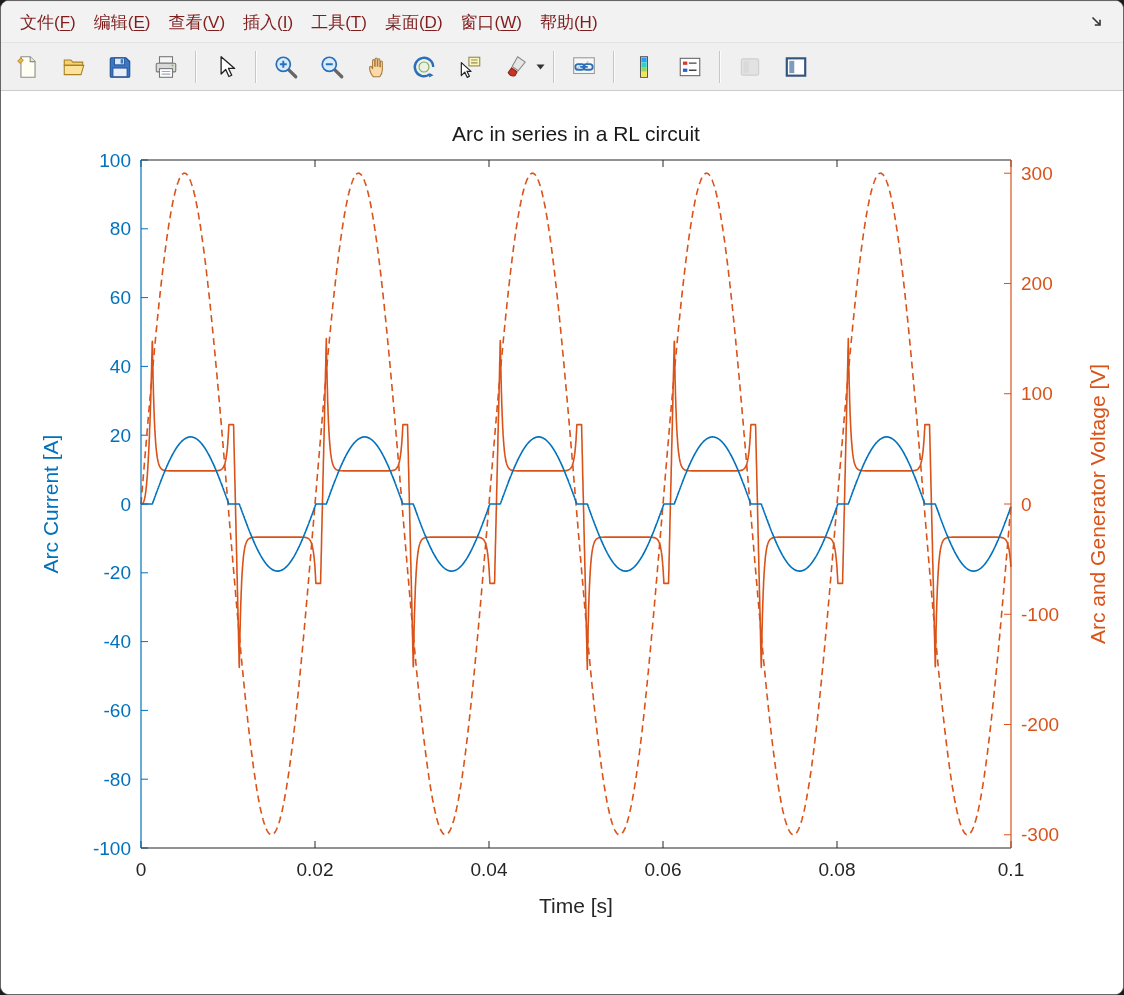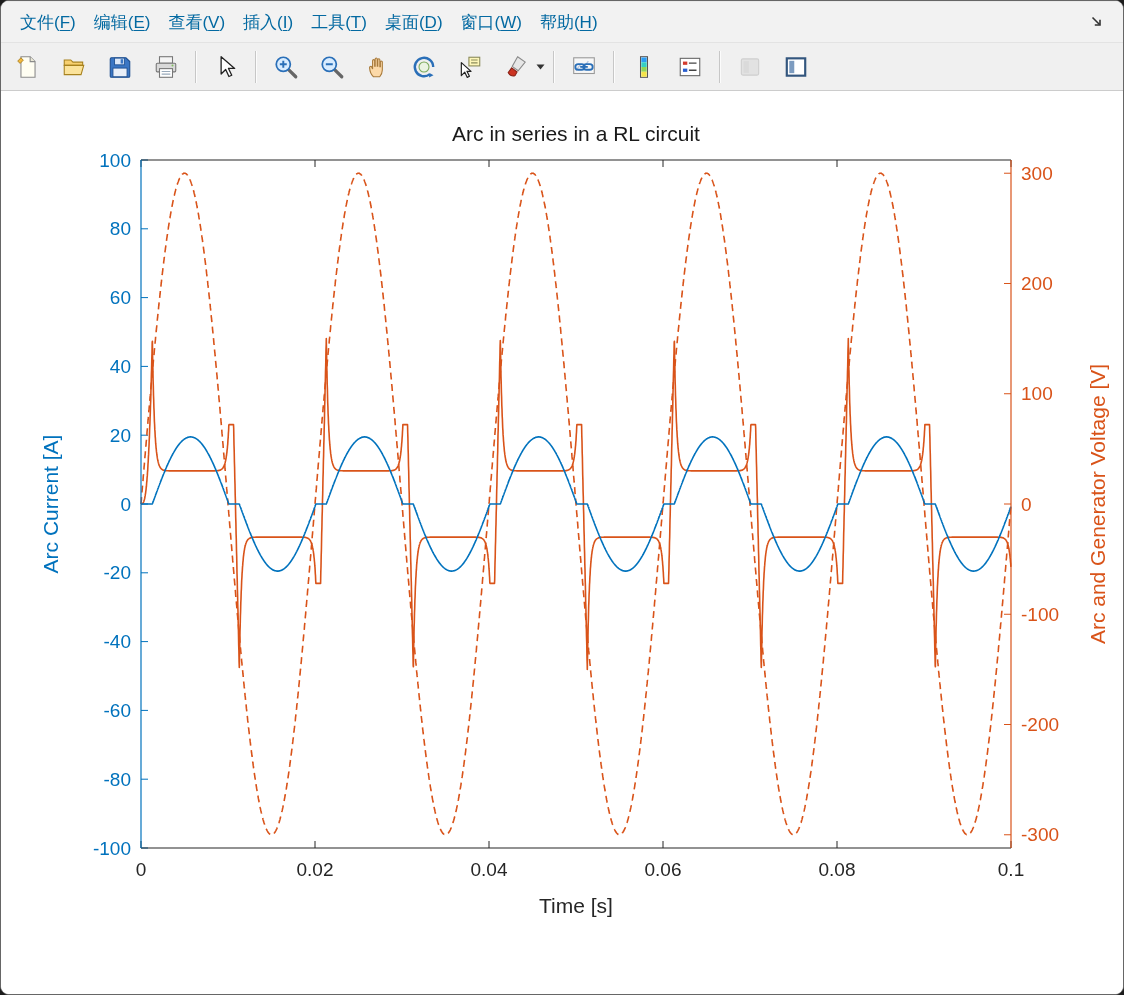--- a/index.html
+++ b/index.html
@@ -12,21 +12,21 @@
               padding-left:16px; flex:none; }
   .app-icon { width:27px; height:27px; margin-right:10px; display:flex; align-items:center; }
   .window-title { font-size:15px; color:#000; }
   .titlebar-spacer { flex:1; }
   .ctl { width:92px; height:57px; display:flex; align-items:center; justify-content:center;
          background:transparent; border:none; cursor:default; }
   .min-glyph { width:15px; height:2px; background:#1a1a1a; }
   .max-glyph { width:13px; height:13px; border:1.6px solid #1a1a1a; border-radius:3px; }
   .menubar { height:41px; background:#f2f2f2; border-top:1px solid #eaeaea;
              display:flex; align-items:center; padding:0 10px; flex:none; }
-  .menu-item { font-size:17px; color:#0369a1; padding:5px 9px; border-radius:4px; white-space:nowrap; }
+  .menu-item { font-size:17px; color:#7f1d1d; padding:5px 9px; border-radius:4px; white-space:nowrap; }
   .menu-item u { text-underline-offset:2px; }
   .menubar-spacer { flex:1; }
   .dock-btn { border:none; background:transparent; padding:4px 8px; display:flex; align-items:center; }
   .toolbar { height:49px; background:#f0f0f0; border-top:1px solid #e3e3e3;
              border-bottom:1px solid #cccccc; display:flex; align-items:center;
              padding:0 4px; flex:none; }
   .tb-btn { width:46px; height:40px; border:none; background:transparent;
             display:flex; align-items:center; justify-content:center; }
   .tb-btn.disabled { opacity:.5; filter:grayscale(1); }
   .tb-ico { display:flex; align-items:center; justify-content:center; }

